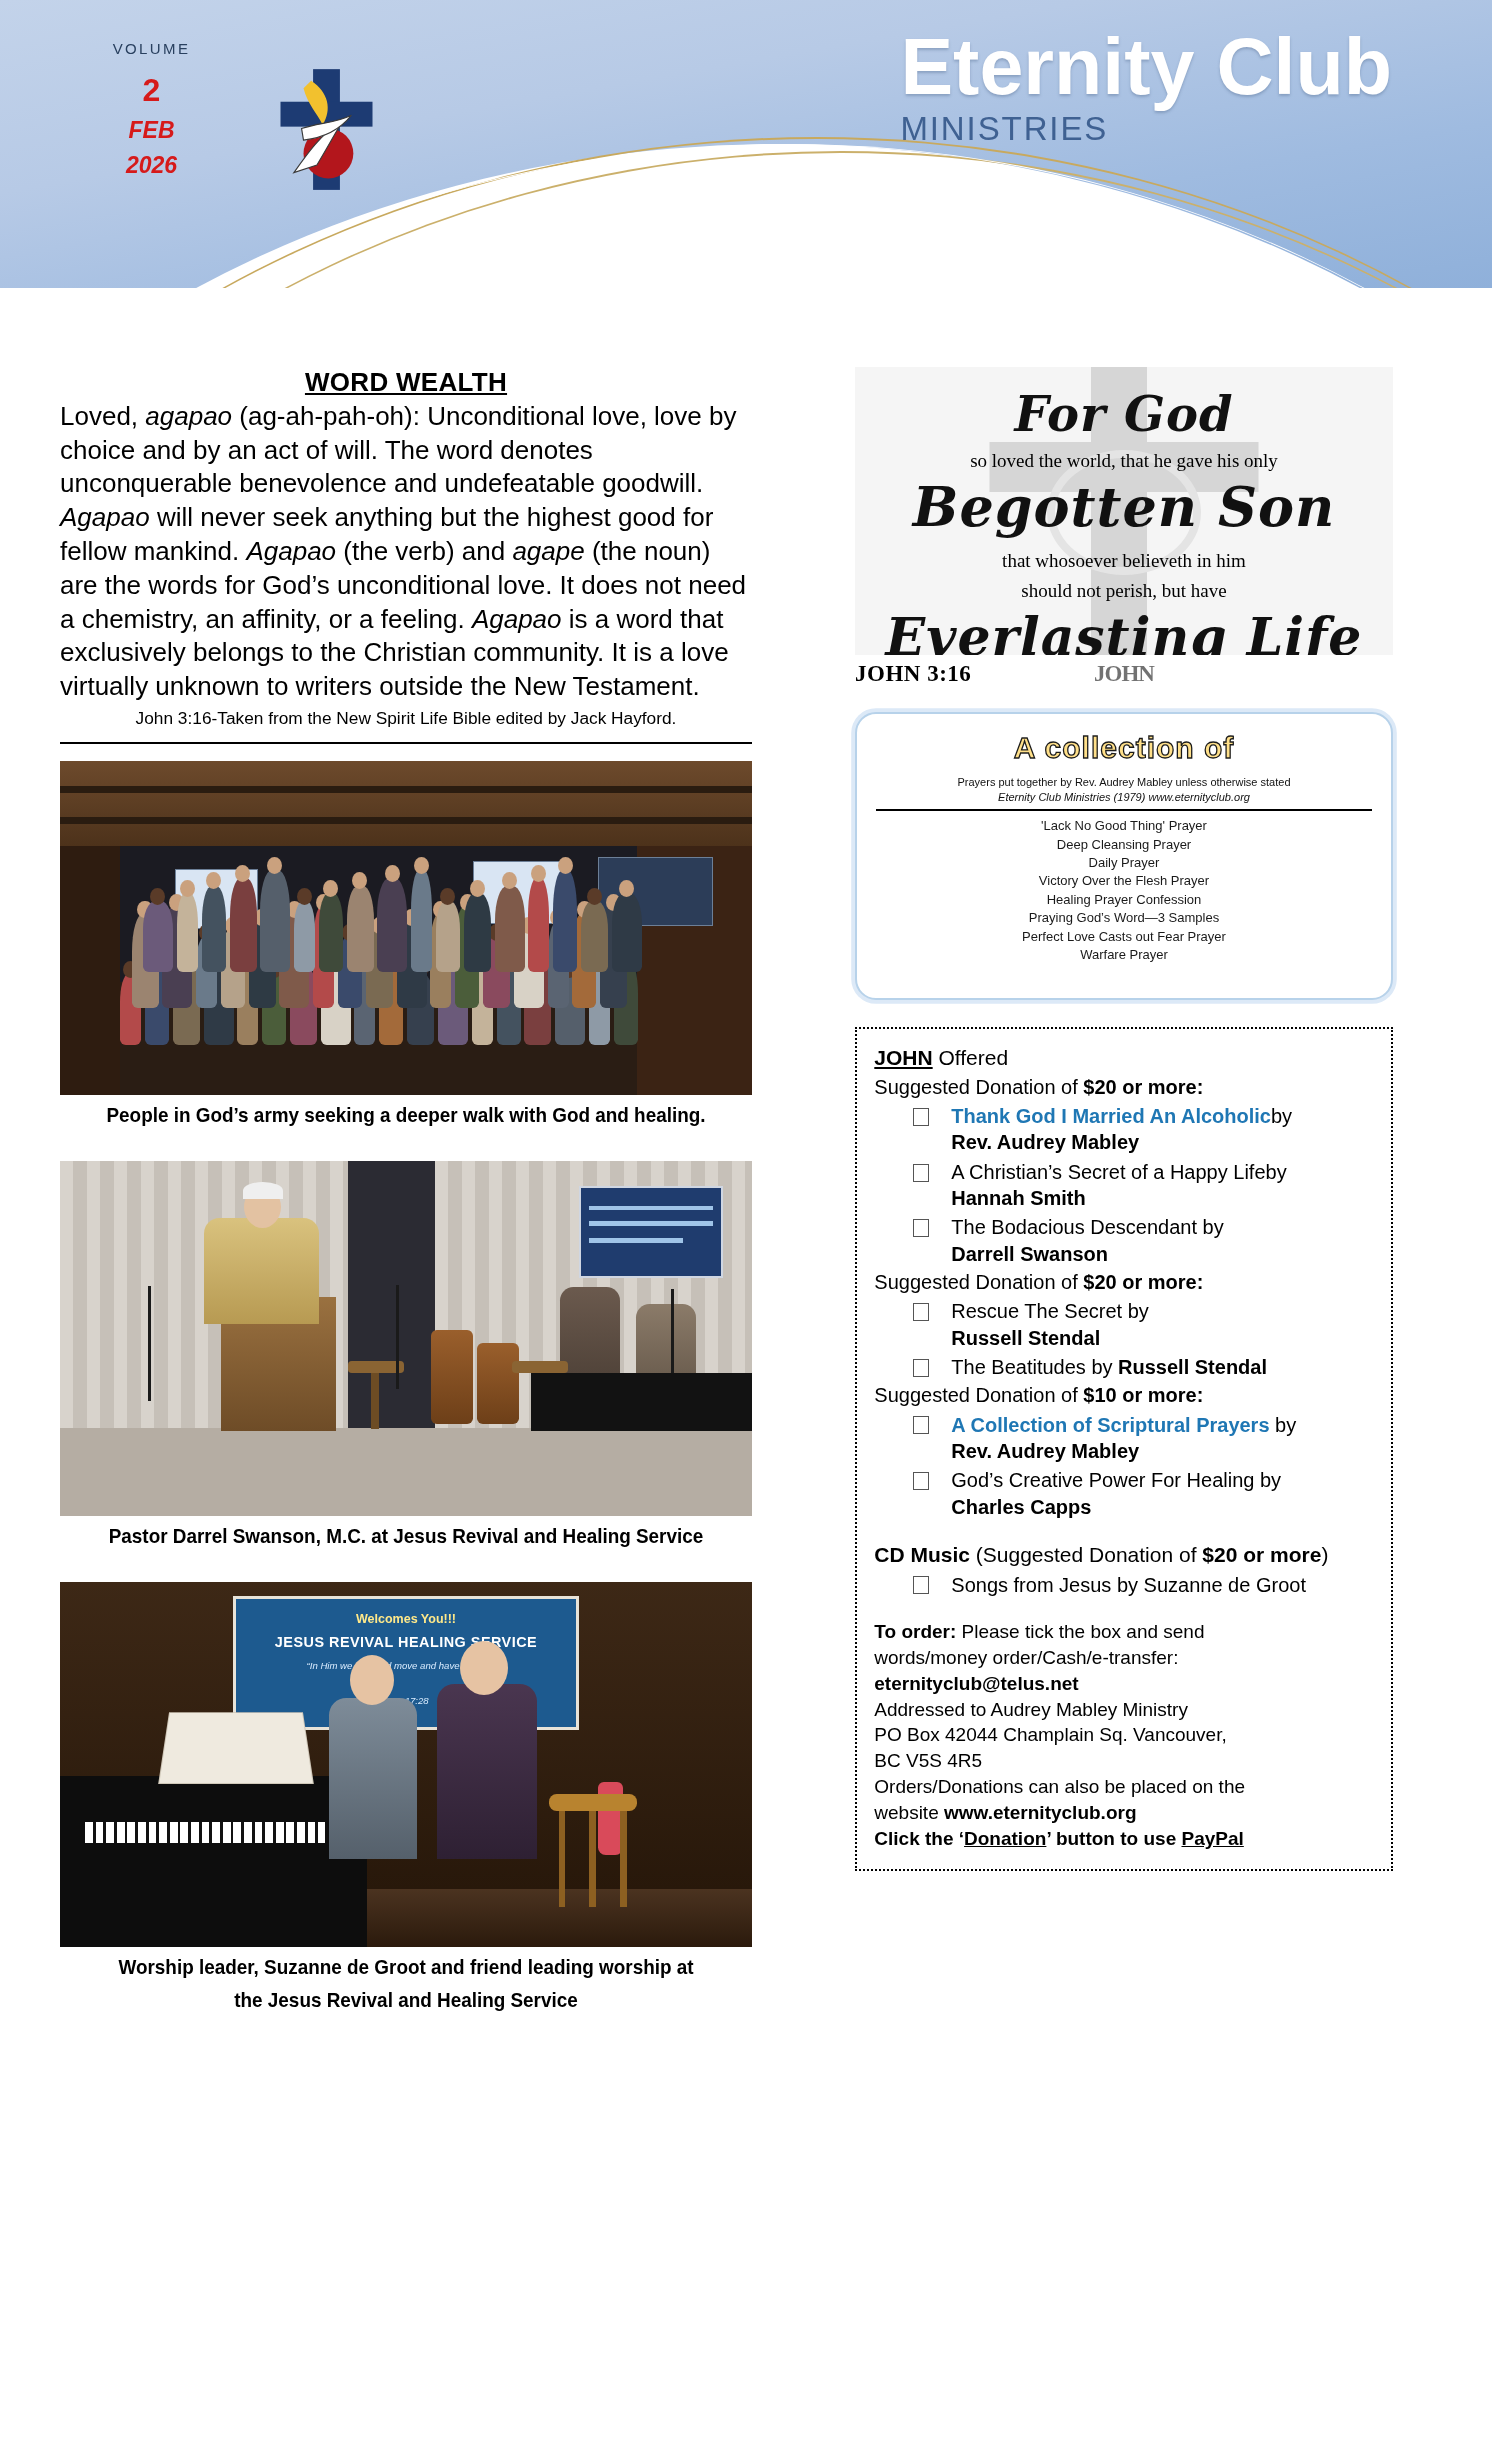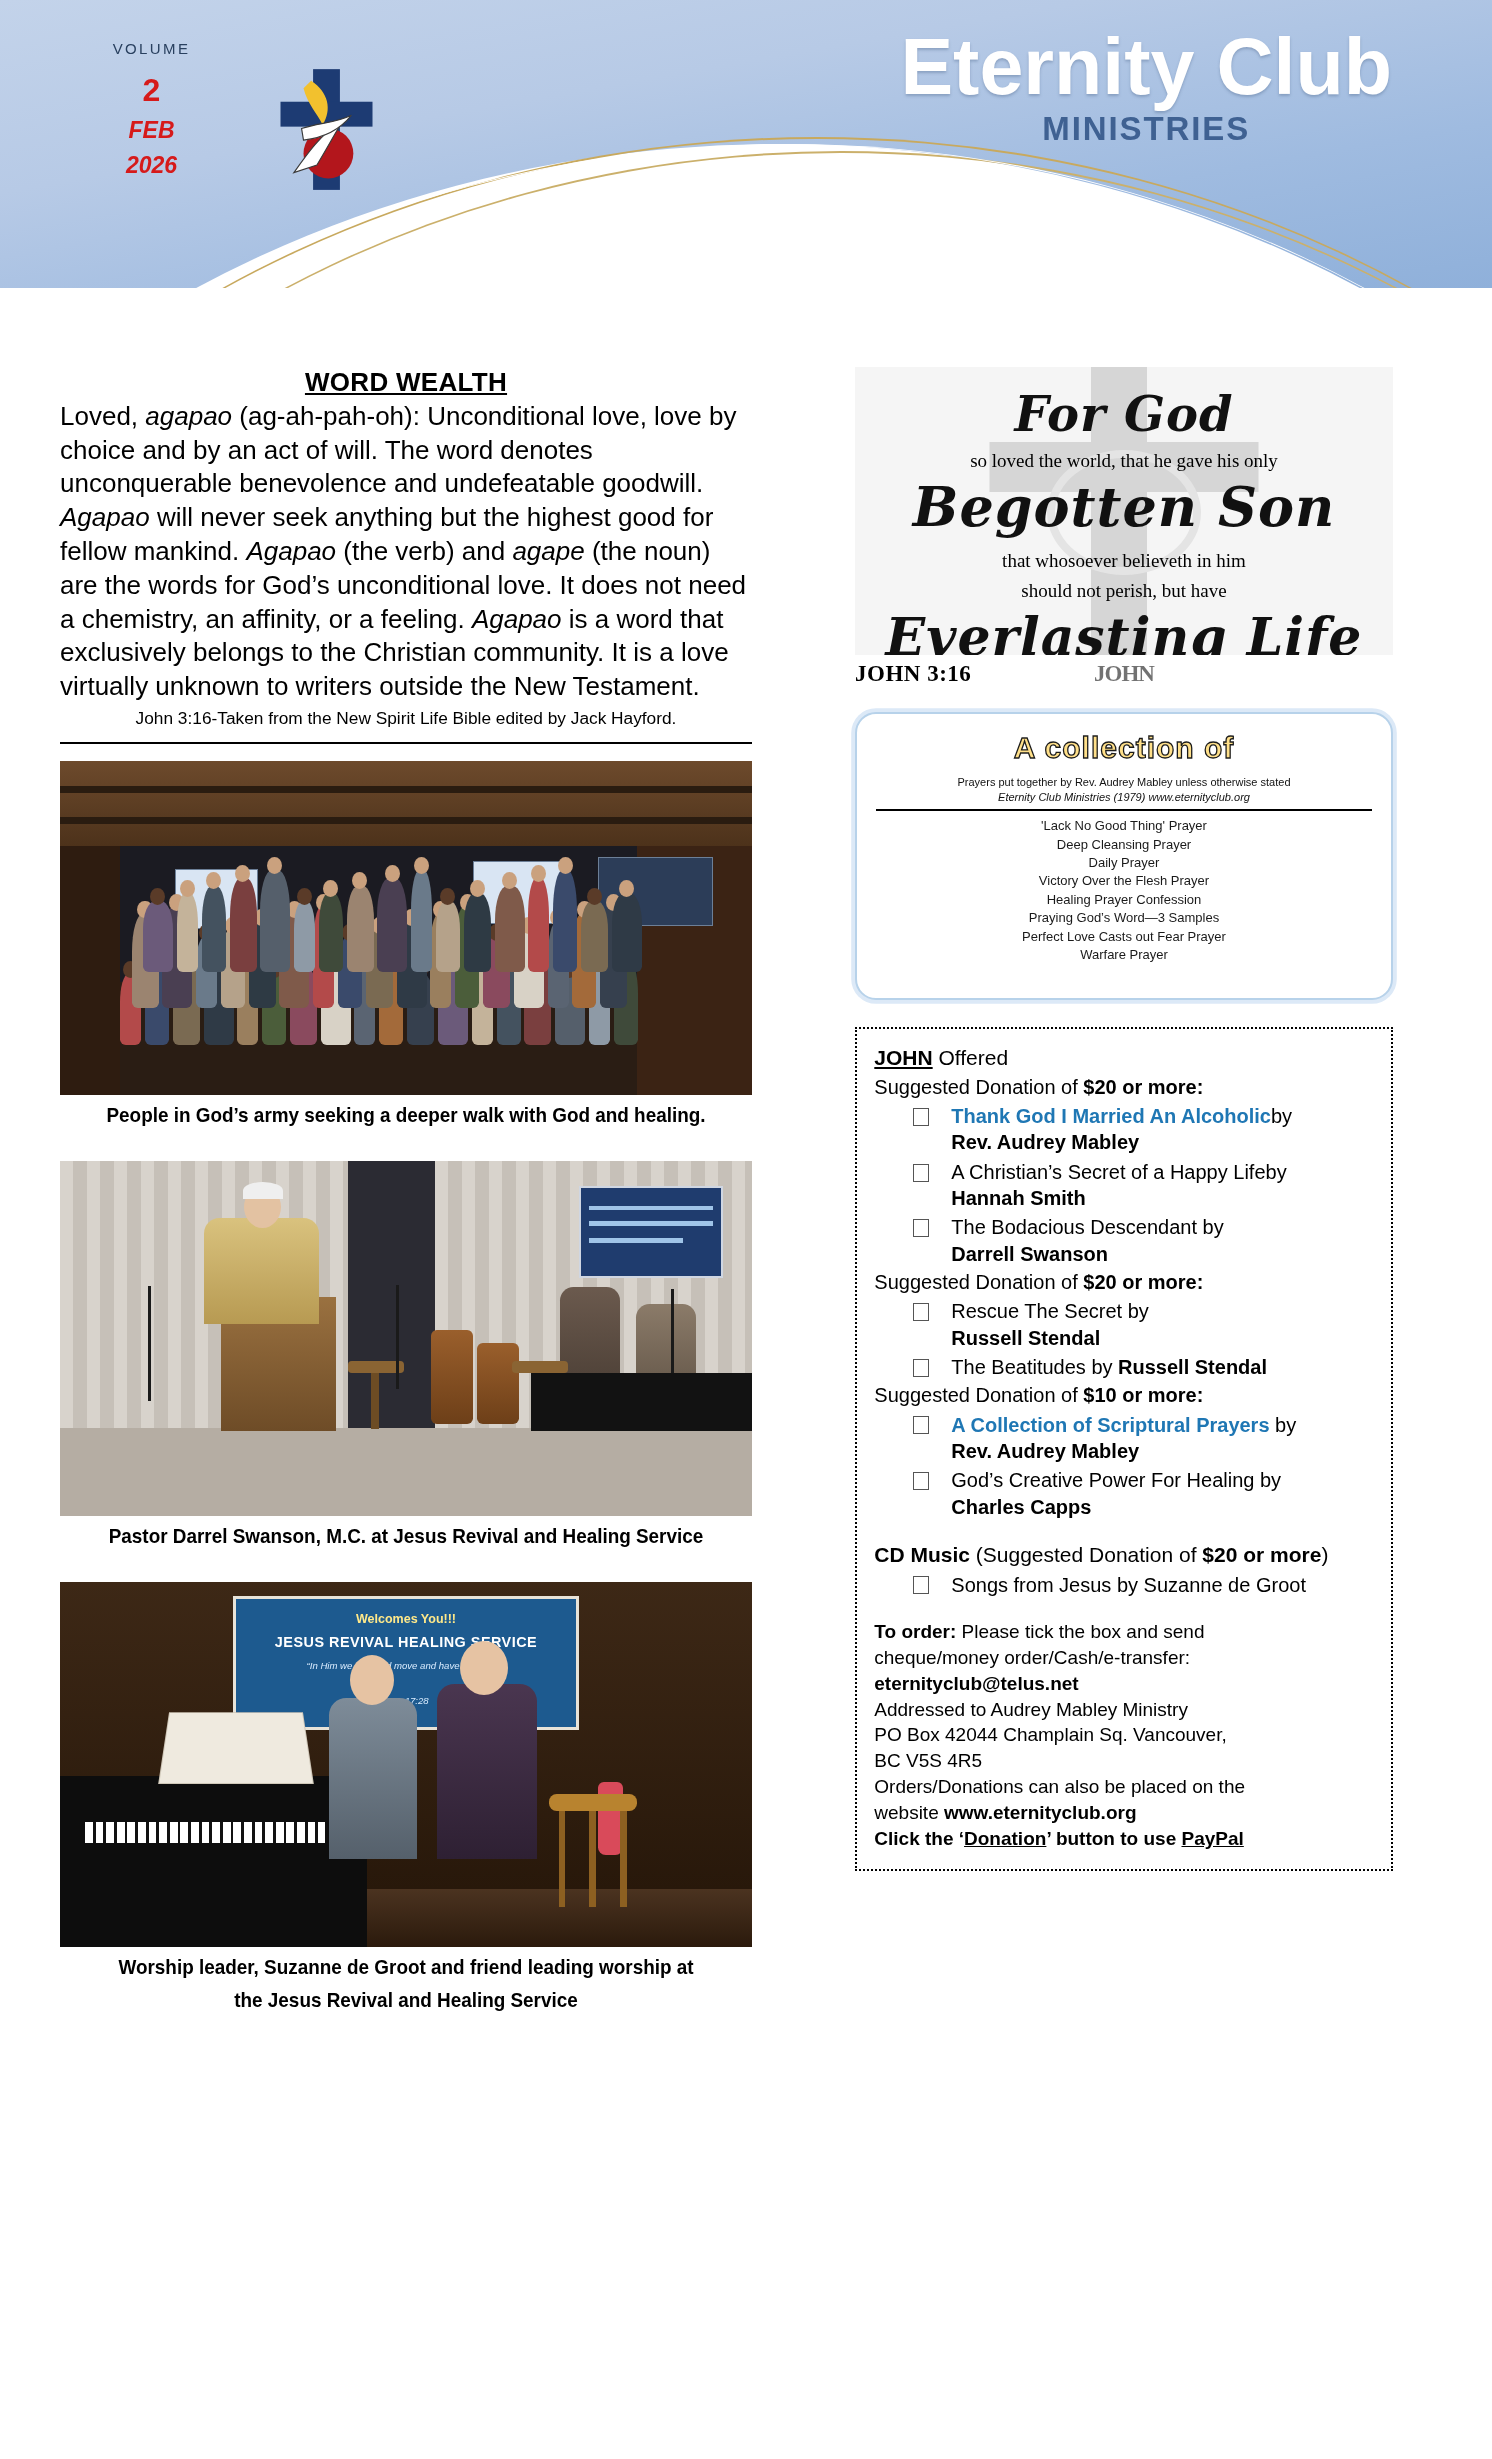--- a/index.html
+++ b/index.html
@@ -71,22 +71,21 @@
 
   .brand {
     position: absolute; right: 101px; top: 29px; z-index: 6; text-align: right;
   }
   .brand-title {
     font-size: 79px; line-height: 0.95; font-weight: bold; color: #ffffff;
     letter-spacing: 0px; text-shadow: 0 1.9px 2.9px rgba(90,115,150,.45);
   }
   .brand-sub {
     font-size: 33px; color: #3f6192; letter-spacing: 1.9px; margin-top: 5.8px;
-    text-align: center;
-    font-weight: bold;
+    text-align: left;
   }
 
   
   .sheet { position: absolute; top: 288px; left: 0; width: 1493px; }
 
   .col-left {
     position: absolute; left: 60px; top: 79px; width: 692px;
   }
   .col-right {
     position: absolute; left: 855px; top: 79px; width: 538px;
@@ -565,21 +564,21 @@
 
       <div class="cd-head">
         <span class="bold">CD Music</span><span> (Suggested Donation of </span><span class="bold">$20 or more</span><span>)</span>
       </div>
       <ul class="bk" id="cdList">
           <li><span class="cbx"></span><span>Songs from Jesus by Suzanne de Groot</span></li>
         </ul>
 
       <div class="order">
         <div><span class="bold">To order:</span><span> Please tick the box and send</span></div>
-        <div>cheque/money order/Cash/e-transfer:</div>
+        <div>words/money order/Cash/e-transfer:</div>
         <div class="bold">eternityclub@telus.net</div>
         <div>Addressed to Audrey Mabley Ministry</div>
         <div>PO Box 42044 Champlain Sq. Vancouver,</div>
         <div>BC V5S 4R5</div>
         <div>Orders/Donations can also be placed on the</div>
         <div><span>website </span><span class="bold">www.eternityclub.org</span></div>
         <div class="bold"><span>Click the ‘</span><u>Donation</u><span>’ button to use </span><u>PayPal</u></div>
       </div>
     </div>
   </div>

